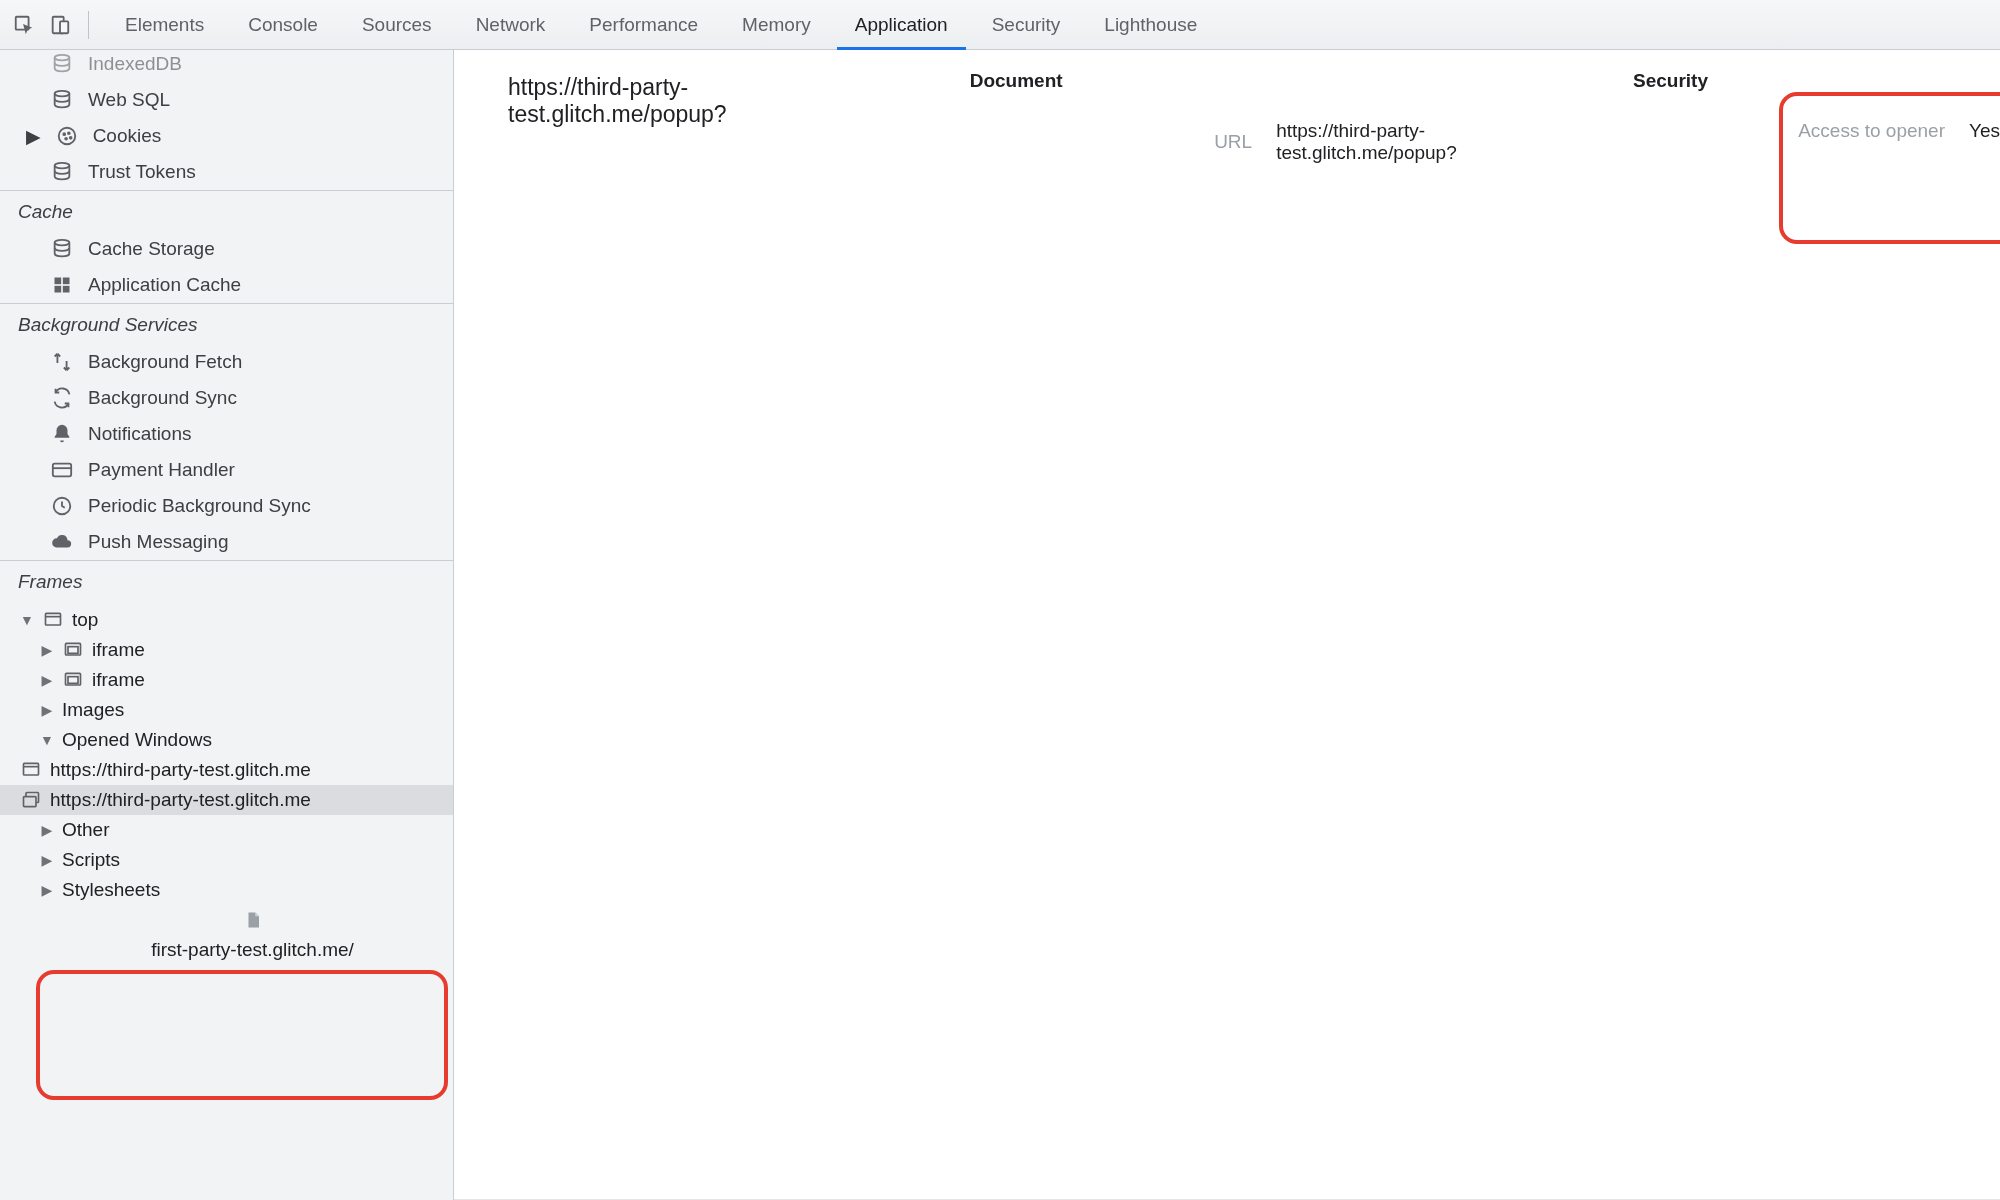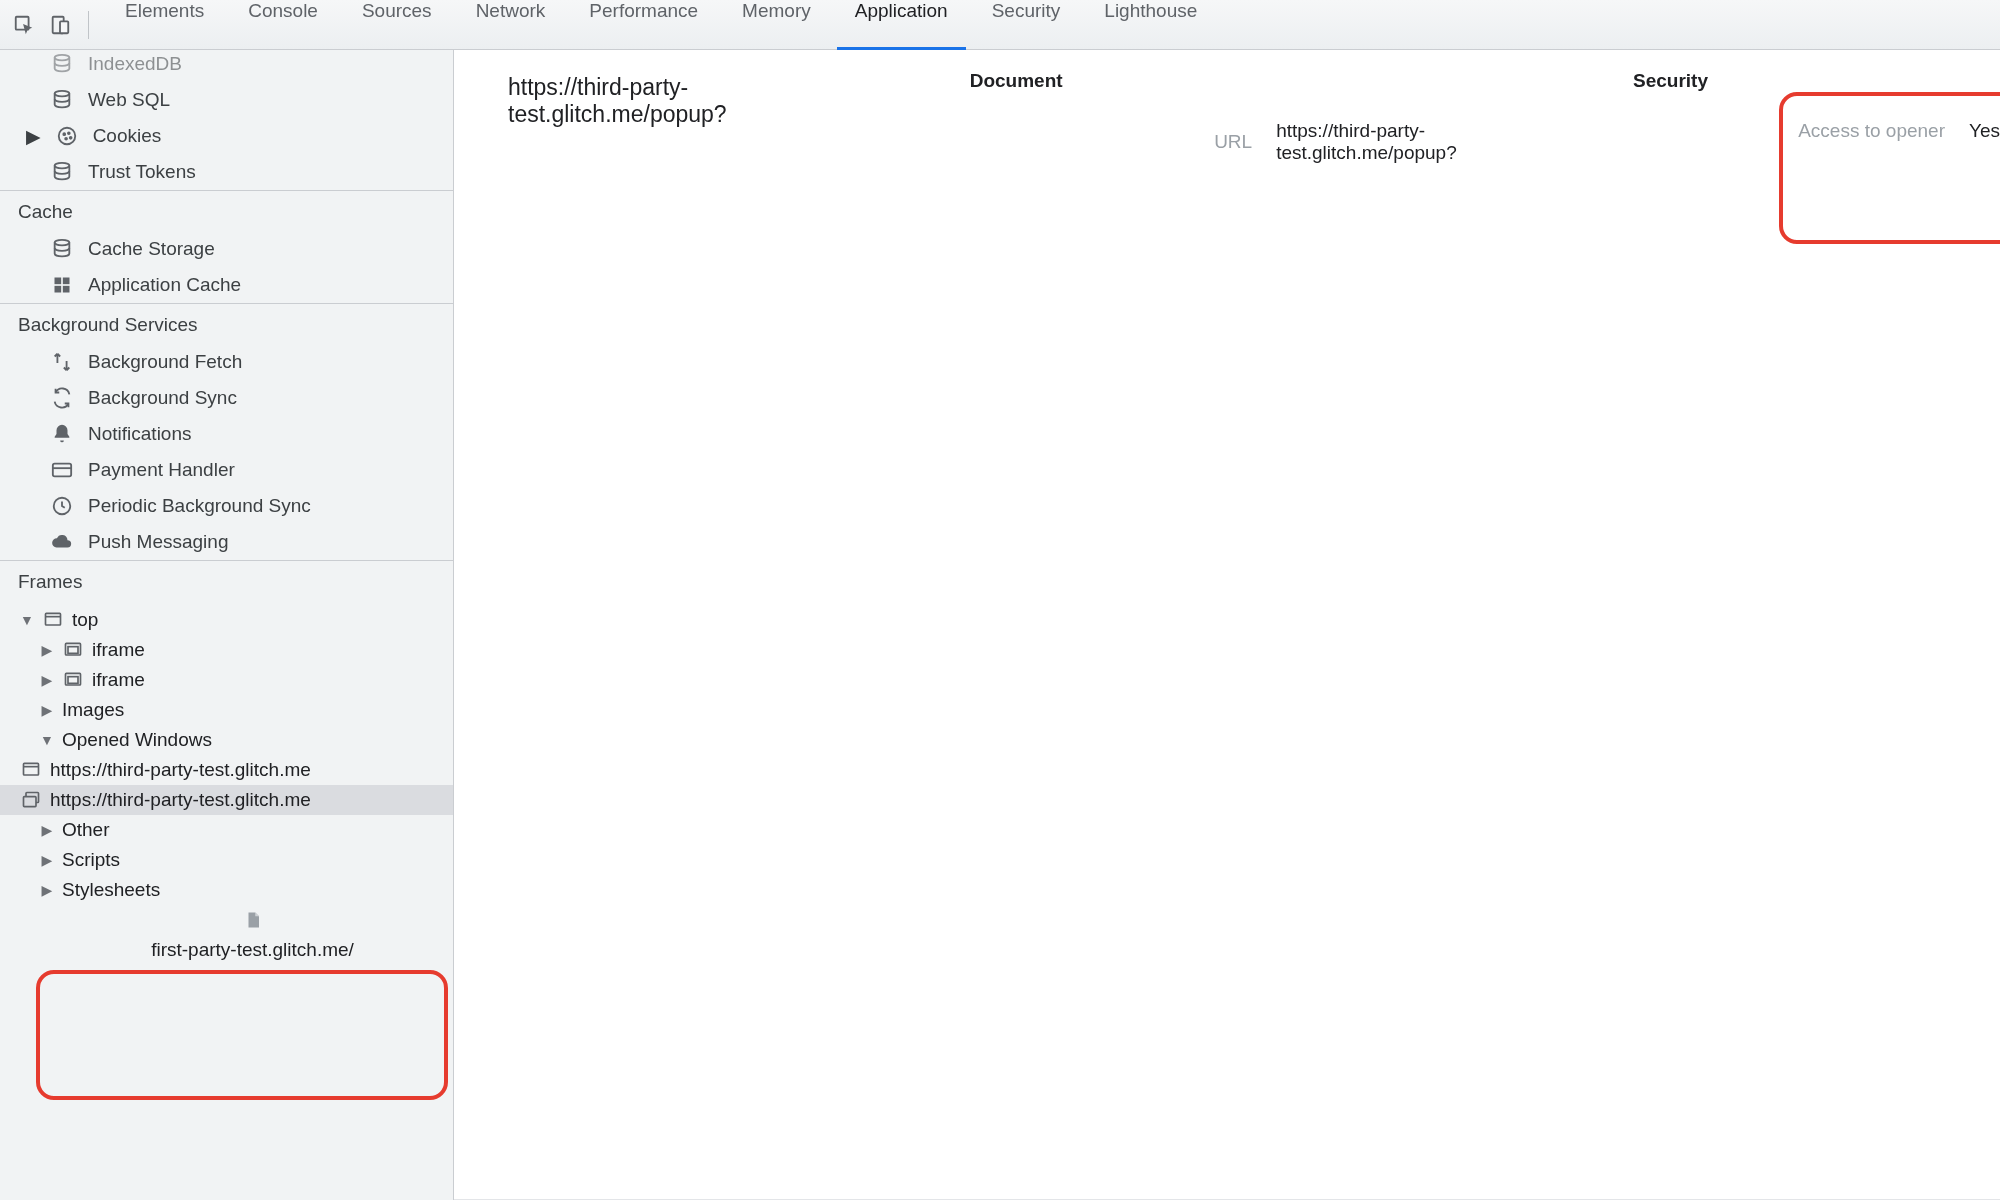--- a/index.html
+++ b/index.html
@@ -41,21 +41,21 @@
   .toolbar .icon-btn {
     width:28px;height:28px;display:flex;align-items:center;justify-content:center;
     color:#5f6368;
   }
   .toolbar .vsep {
     width:1px;height:28px;background:#c0c4c8;margin:0 6px;
   }
   .tabs {display:flex;align-items:stretch;height:100%;}
   .tab {
     padding:0 22px;
-    display:flex;align-items:flex-start;
+    display:flex;align-items:center;
     color:var(--text-dim);
     cursor:default;
     position:relative;
     font-size:19px;
   }
   .tab.active {
     color:#202124;
   }
   .tab.active::after{
     content:"";position:absolute;left:4px;right:4px;bottom:-1px;height:3px;background:var(--tab-active-border);
@@ -77,20 +77,21 @@
     flex:1;
     background:var(--bg);
     display:flex;flex-direction:row;
   }
 
   
   .side-group-label{
     padding:10px 18px 8px;
     color:#3c4043;
     font-size:19px;
+    font-style:italic;
   }
   .side-sep{height:1px;background:var(--border);}
   .side-item{
     display:flex;align-items:center;gap:14px;
     padding:6px 10px 6px 50px;
     color:#3c4043;
     white-space:nowrap;
   }
   .side-item .ico{width:24px;height:24px;display:flex;align-items:center;justify-content:center;color:#5f6368;flex-shrink:0;}
   .tree{padding:4px 0;}

